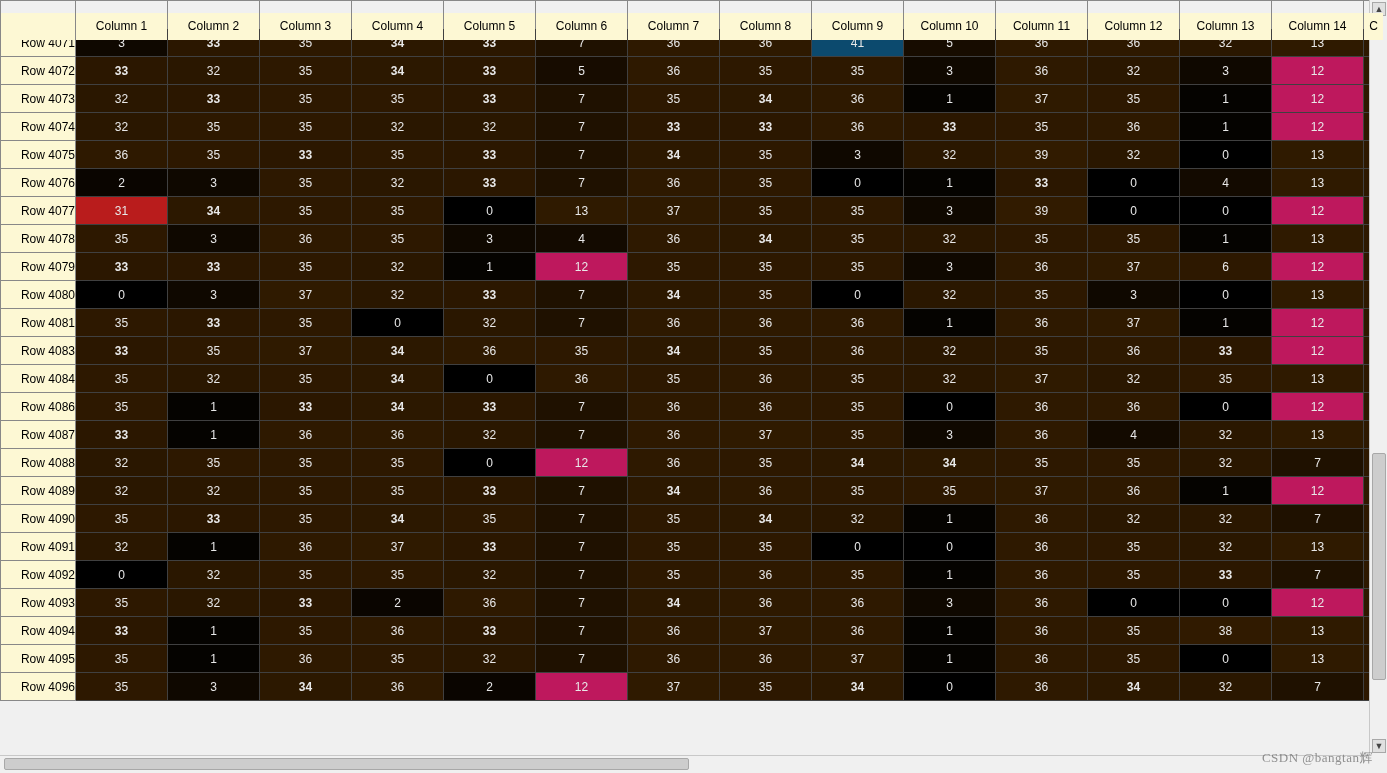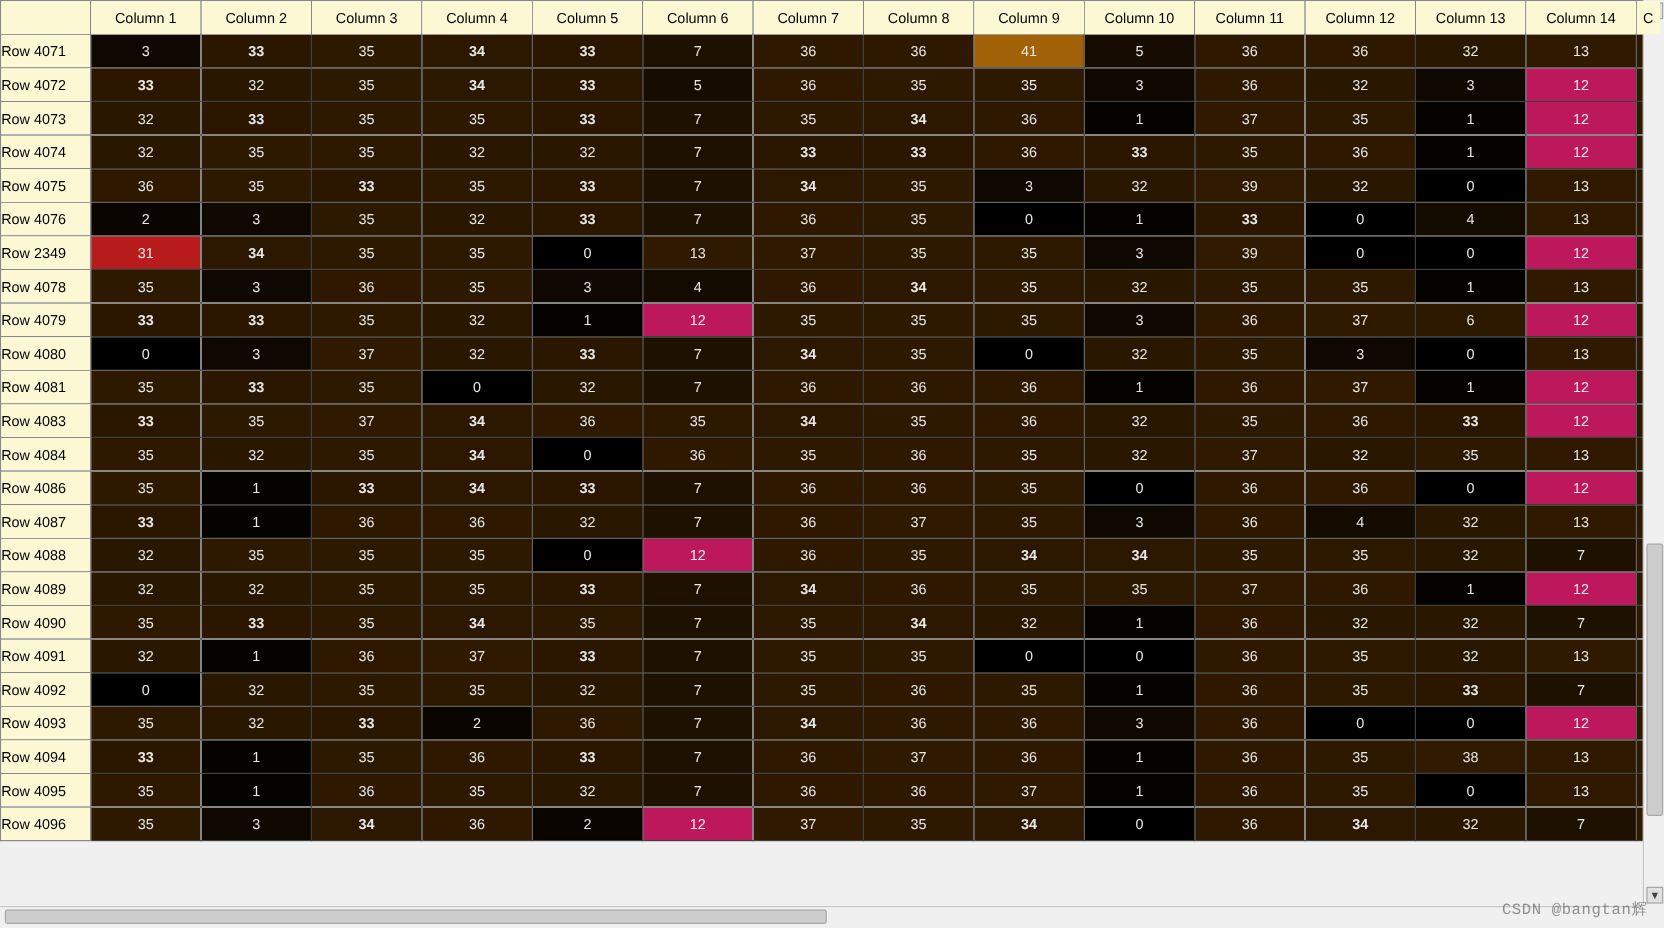--- a/index.html
+++ b/index.html
@@ -45,37 +45,37 @@
       border: 1px solid #888;
       height: 25px;
     }
     th.row-head {
       background: #fdf8d4;
       color: #000;
       font-weight: 400;
       width: 75px;
       min-width: 75px;
       border: 1px solid #888;
-      text-align: left;
+      text-align: right;
       position: sticky;
       left: 0;
       z-index: 2;
     }
     th.corner {
       background: #fdf8d4;
       width: 75px;
       min-width: 75px;
       border: 1px solid #888;
       position: sticky;
       left: 0;
       z-index: 3;
     }
     thead th {
       position: sticky;
-      top: 0;
+      top: 12px;
       z-index: 2;
     }
     thead th.corner { z-index: 4; }
     td.data-cell {
       color: #e8e8e8;
       width: 92px;
       min-width: 92px;
       border: 1px solid #404040;
     }
     
@@ -90,21 +90,21 @@
     .h13 { background: #2f1a00; margin-top: 36px; }
     .h31 { background: #b91c1c; }
     .h32 { background: #2a1700; }
     .h33 { background: #2b1700; font-weight: bold; }
     .h34 { background: #2c1800; font-weight: bold; }
     .h35 { background: #2d1800; }
     .h36 { background: #2e1900; }
     .h37 { background: #2f1a00; }
     .h38 { background: #301a00; }
     .h39 { background: #311b00; }
-    .h41 { background: #a16207; }
+    .h41 { background: #0c4a6e; }
     .hbot-scroll {
       position: absolute;
       left: 0; right: 18px; bottom: 0;
       height: 18px;
       background: #f0f0f0;
       border-top: 1px solid #c8c8c8;
     }
     .hbot-scroll .thumb {
       position: absolute;
       left: 4px; top: 2px;
@@ -138,21 +138,21 @@
       background: #cdcdcd;
       border: 1px solid #a8a8a8;
       border-radius: 2px;
     }
     .watermark {
       position: absolute;
       right: 14px; bottom: 6px;
       font-size: 13px;
       color: rgba(90,90,90,0.65);
       letter-spacing: 0.5px;
-      font-family: Liberation Mono, monospace;
+      font-family: Liberation Serif, serif;
       pointer-events: none;
     }
     th.col-head.partial { width: 20px; min-width: 20px; }
   </style>
 </head>
 <body>
 
 <div class="viewport">
   <div class="table-wrap">
     <table>
@@ -279,21 +279,21 @@
             <td class="data-cell h35">35</td>
             <td class="data-cell h0">0</td>
             <td class="data-cell h1">1</td>
             <td class="data-cell h33">33</td>
             <td class="data-cell h0">0</td>
             <td class="data-cell h4">4</td>
             <td class="data-cell h13">13</td>
             <td class="data-cell h35" style="width: 20px; min-width: 20px;"></td>
           </tr>
           <tr>
-            <th class="row-head">Row 2349</th>
+            <th class="row-head">Row 4077</th>
             <td class="data-cell h31">31</td>
             <td class="data-cell h34">34</td>
             <td class="data-cell h35">35</td>
             <td class="data-cell h35">35</td>
             <td class="data-cell h0">0</td>
             <td class="data-cell h13">13</td>
             <td class="data-cell h37">37</td>
             <td class="data-cell h35">35</td>
             <td class="data-cell h35">35</td>
             <td class="data-cell h3">3</td>

